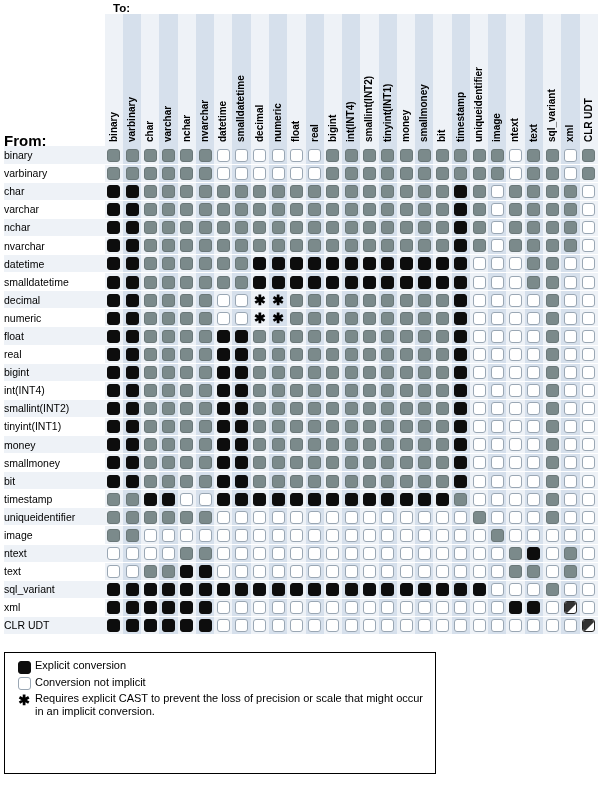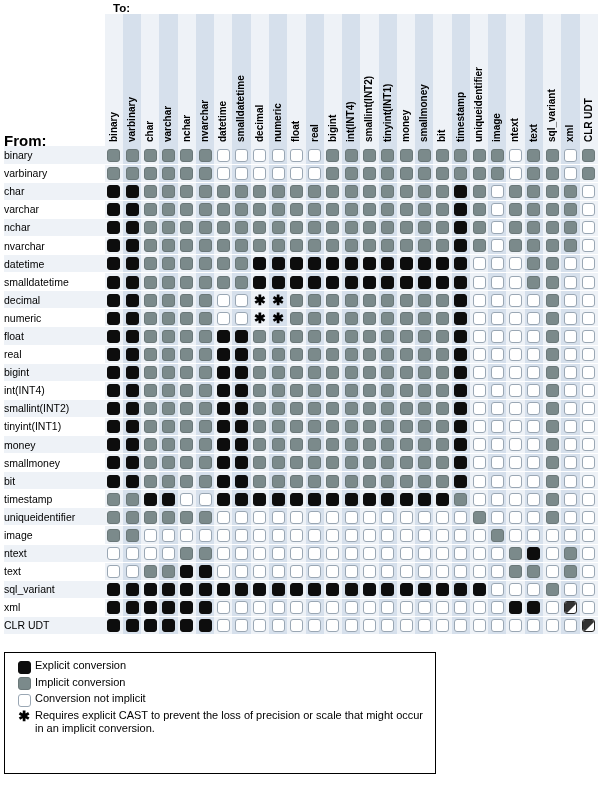--- a/index.html
+++ b/index.html
@@ -1079,24 +1079,20 @@
     </table>
   </div>
 
   <div id="legend">
 
   <div class="legend-row">
         <div class="legend-mark"><span class="dot explicit"></span></div>
         <div class="legend-text">Explicit conversion</div>
       </div>
       <div class="legend-row">
-        <div class="legend-mark"><span class="dot implicit"></span></div>
-        <div class="legend-text">Implicit conversion</div>
-      </div>
-      <div class="legend-row">
         <div class="legend-mark"><span class="dot none"></span></div>
         <div class="legend-text">Conversion not implicit</div>
       </div>
       <div class="legend-row">
         <div class="legend-mark"><span class="star">✱</span></div>
         <div class="legend-text">Requires explicit CAST to prevent the loss of precision or scale that might occur in an implicit conversion.</div>
       </div>
     </div>
 
 </div>

